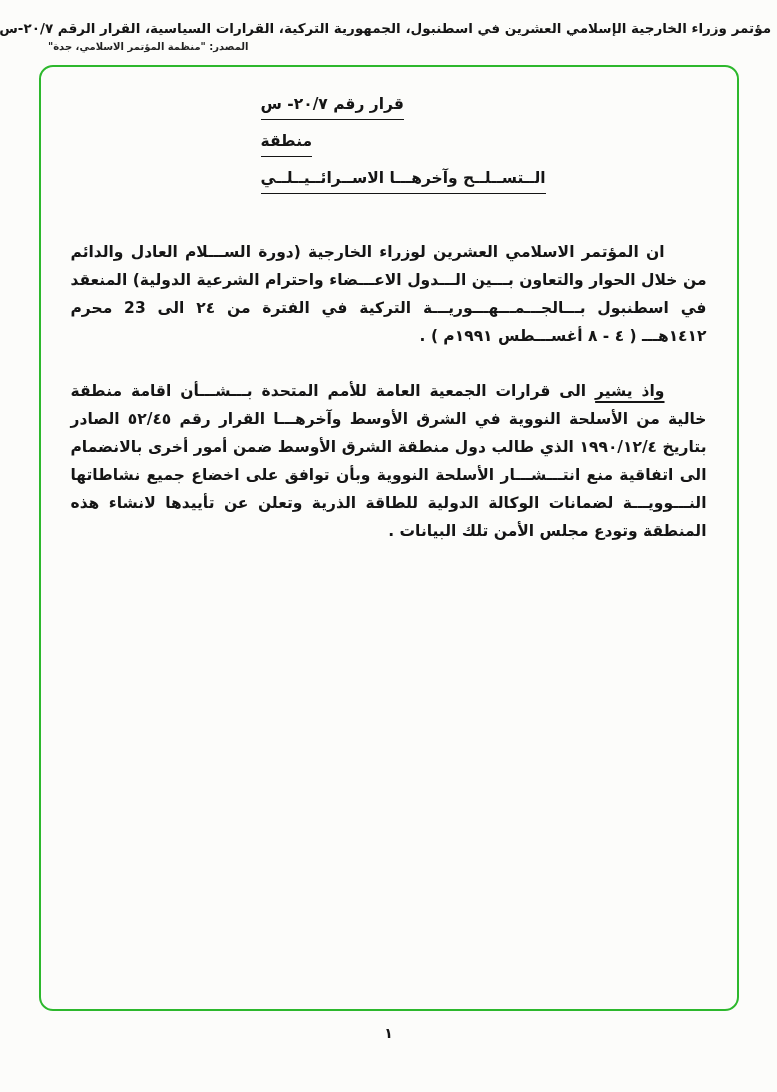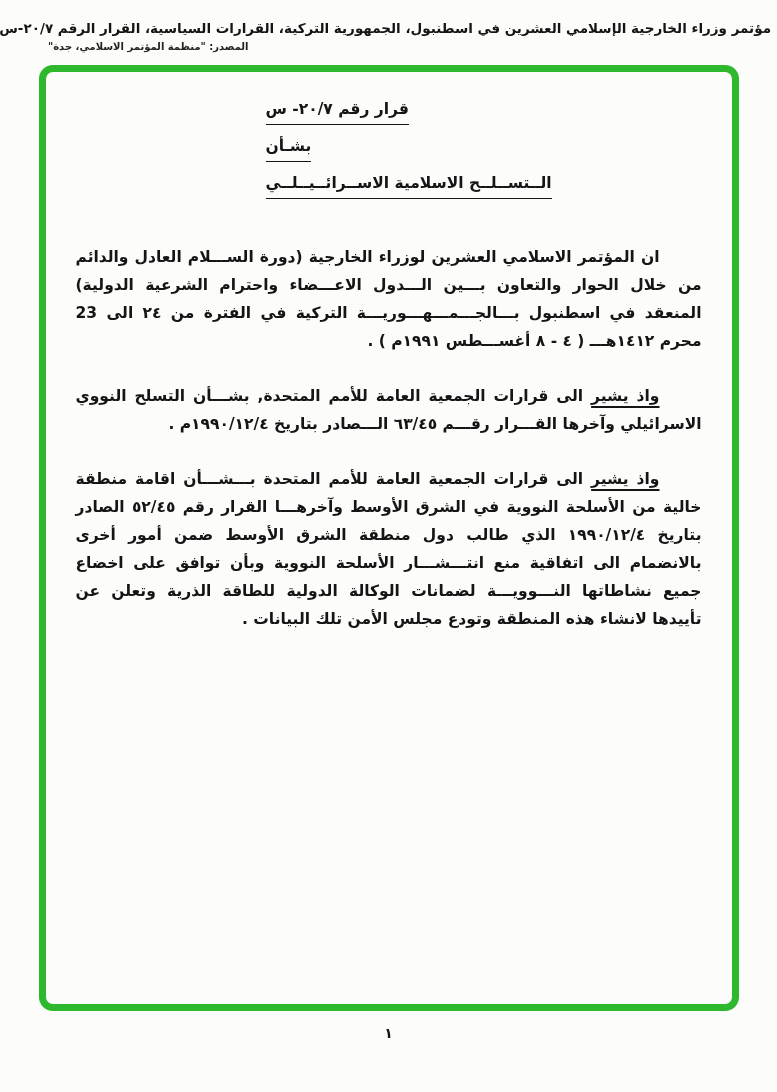--- a/index.html
+++ b/index.html
@@ -31,21 +31,21 @@
     font-size: 10px;
     padding: 5px 0 0 48px;
     color: #222;
   }
 
   
   .frame {
     width: 700px;
     height: 946px;
     margin: 13px auto 0 auto;
-    border: 7px solid #0f172a;
+    border: 2px solid #0f172a;
     border-radius: 14px;
     padding: 26px 30px 0 30px;
     overflow: hidden;
     background: transparent;
   }
 
   
   .title-block {
     direction: rtl;
     text-align: left;
@@ -96,30 +96,29 @@
     <div class="source-line">المصدر:  "منظمة المؤتمر الاسلامي، جدة"</div>
   </header>
 
   <div class="frame" style="border-color: rgb(45, 184, 45);">
 
     <div class="title-block">
       <div class="title-line">
         <span class="u">قرار رقم ٢٠/٧- س</span>
       </div>
       <div class="title-line">
-        <span class="u">بشـأن</span>
+        <span class="u">منطقة</span>
       </div>
       <div class="title-line">
-        <span class="u">الــتســلــح الاسلامية الاســرائــيــلــي</span>
+        <span class="u">الــتســلــح وآخرهـــا الاســرائــيــلــي</span>
       </div>
     </div>
 
     <div class="body-text" id="paragraphs">
         <p>ان المؤتمر الاسلامي العشرين لوزراء الخارجية (دورة الســـلام العادل والدائم من خلال الحوار والتعاون بـــين الـــدول الاعـــضاء واحترام الشرعية الدولية) المنعقد في اسطنبول بـــالجـــمـــهـــوريـــة التركية في الفترة من ٢٤ الى 23 محرم ١٤١٢هـــ ( ٤ - ٨ أغســـطس ١٩٩١م ) .</p>
-        <p><span class="lead">واذ يشير</span> الى قرارات الجمعية العامة للأمم المتحدة, بشـــأن التسلح النووي الاسرائيلي وآخرها القـــرار رقـــم ٦٣/٤٥ الـــصادر بتاريخ ١٩٩٠/١٢/٤م .</p>
         <p><span class="lead">واذ يشير</span> الى قرارات الجمعية العامة للأمم المتحدة بـــشـــأن اقامة منطقة خالية من الأسلحة النووية في الشرق الأوسط وآخرهـــا القرار رقم ٥٢/٤٥ الصادر بتاريخ ١٩٩٠/١٢/٤ الذي طالب دول منطقة الشرق الأوسط ضمن أمور أخرى بالانضمام الى اتفاقية منع انتـــشـــار الأسلحة النووية وبأن توافق على اخضاع جميع نشاطاتها النـــوويـــة لضمانات الوكالة الدولية للطاقة الذرية وتعلن عن تأييدها لانشاء هذه المنطقة وتودع مجلس الأمن تلك البيانات .</p>
       </div>
 
   </div>
 
   <footer>
     <div class="page-number">١</div>
   </footer>
 
 </div>

